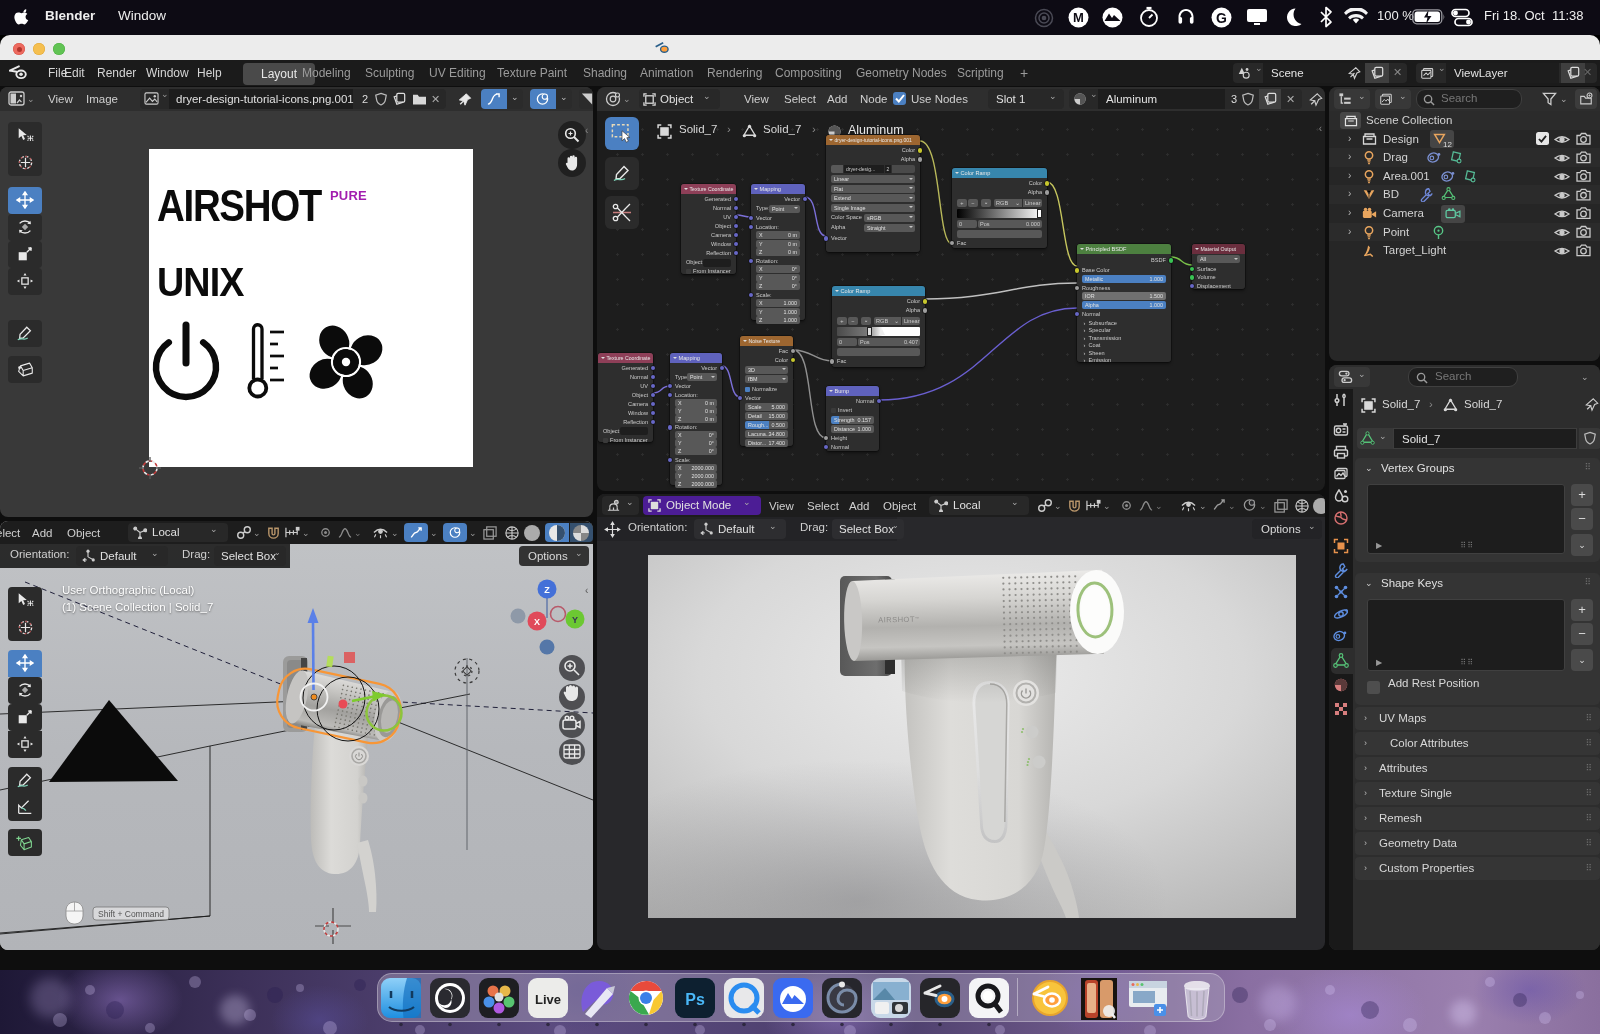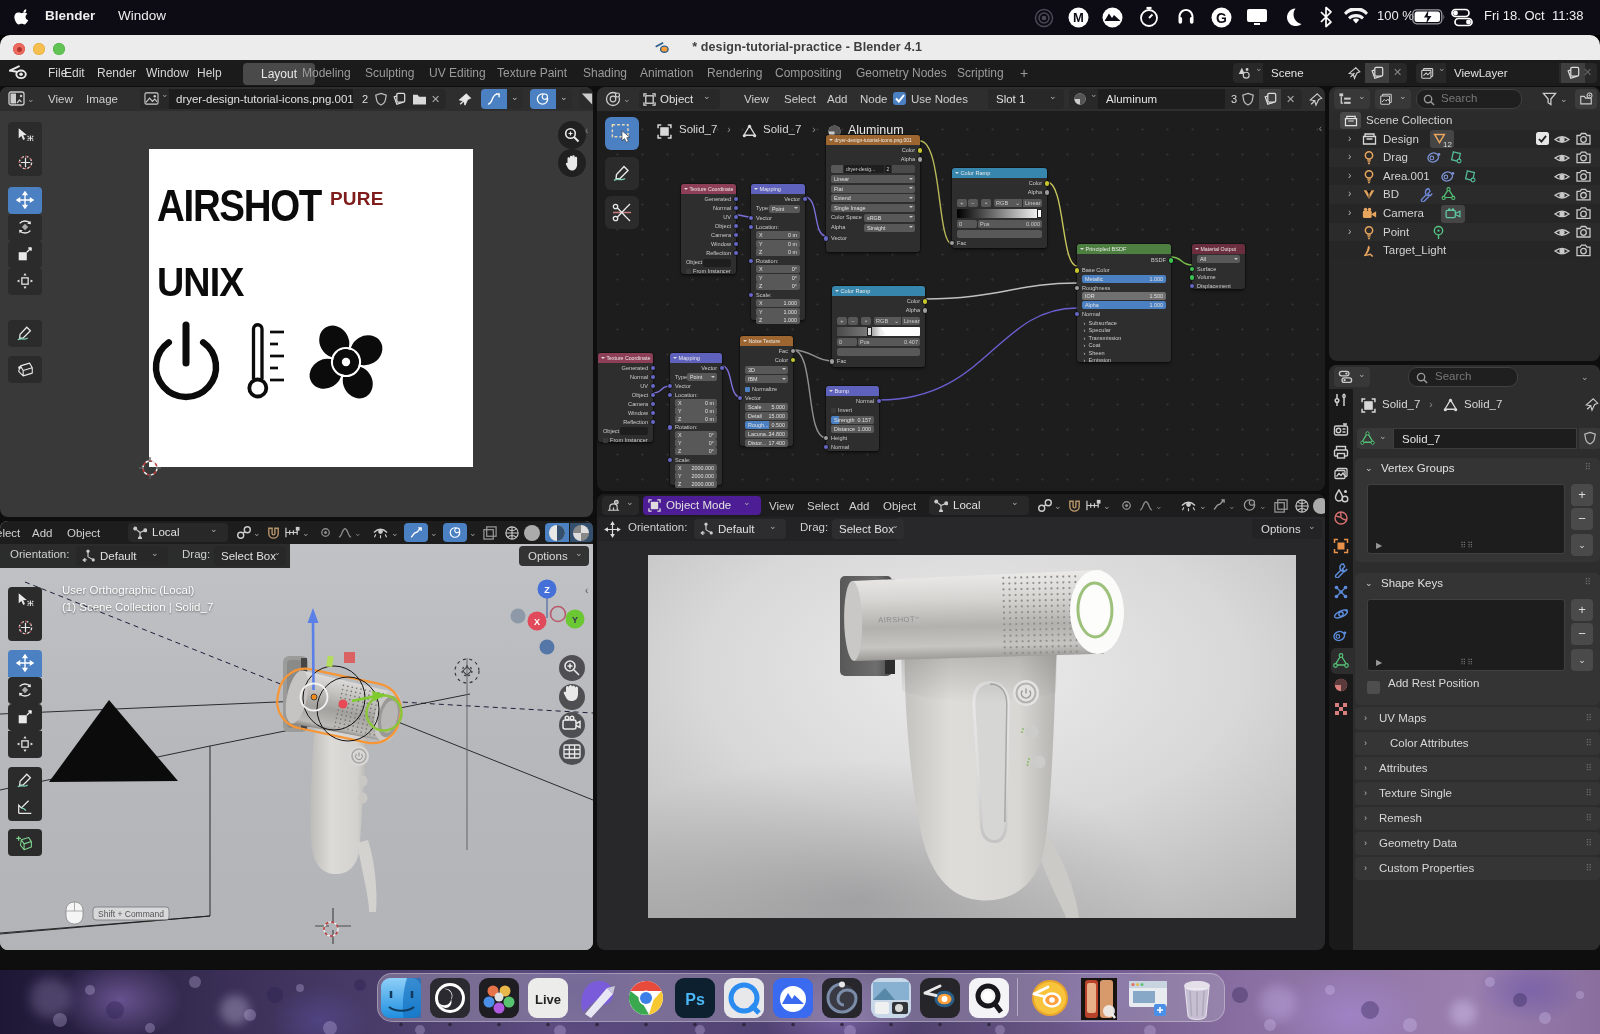--- a/index.html
+++ b/index.html
@@ -124,21 +124,20 @@
         </g>
       </svg>
     <span class="abs" style="left:1484px;top:8px;font-size:13px;white-space:nowrap;">Fri 18. Oct&nbsp; 11:38</span>
   </div>
   <div id="titlebar" class="abs">
     <div class="tl" style="left:13px;background:#ed6a5f;box-shadow:inset 0 0 0 0.5px #d55449;">
         <div style="position:absolute;left:3.5px;top:3.5px;width:5px;height:5px;border-radius:50%;background:#b1352c;"></div>
       </div>
     <div class="tl" style="left:33px;background:#f5bf4f;box-shadow:inset 0 0 0 0.5px #dfa636;"></div>
     <div class="tl" style="left:53px;background:#61c354;box-shadow:inset 0 0 0 0.5px #4caf3f;"></div>
-    <div class="abs" style="left:0;width:1600px;text-align:center;top:5px;font-size:12.5px;color:#3e3e3e;font-weight:bold;letter-spacing:0.1px;">&nbsp;&nbsp;&nbsp;&nbsp;* design-tutorial-practice - Blender 4.1</div>
     <svg class="abs" style="left:655px;top:6px" width="15" height="13" viewBox="0 0 22 18">
         <path d="M8.2 11.5 a5.5 4.5 0 1 0 11 0 a5.5 4.5 0 1 0 -11 0" fill="#ff9f3c" stroke="#2a5f8a" stroke-width="2"></path>
         <path d="M1 8 L12 2" stroke="#2a5f8a" stroke-width="2.5"></path>
       </svg>
   </div>
   <div id="bwin" class="abs">
     <div id="topbar" class="abs">
       <svg class="abs" style="left:9px;top:5px" width="19" height="15" viewBox="0 0 26 20">
           <path d="M10 12.5 a6.5 5.2 0 1 0 13 0 a6.5 5.2 0 1 0 -13 0" fill="none" stroke="#e8e8e8" stroke-width="2.6"></path>
           <circle cx="16.5" cy="12.5" r="2.4" fill="#e8e8e8"></circle>
@@ -314,21 +313,21 @@
         </div>
       <div class="tool" style="top:269px;">
           <svg class="abs" style="left:7px;top:4px" width="20" height="19" viewBox="0 0 22 20">
             <path d="M6 6 L16 3 L19 8 L9 11 Z M9 11 L19 8 L19 14 L9 17 Z M6 6 L9 11 L9 17 L4 12 Z" fill="none" stroke="#e8e8e8" stroke-width="1.2" stroke-linejoin="round"></path>
             <circle cx="5" cy="8" r="1.5" fill="#e8e8e8"></circle>
           </svg>
         </div>
 
       <div class="abs" style="left:149px;top:62px;width:324px;height:318px;background:#fff;">
         <div class="abs" style="left:8px;top:32px;font-weight:bold;font-size:44px;color:#0b0b0b;letter-spacing:-1.5px;transform:scaleX(0.875);transform-origin:left;">AIRSHOT</div>
-        <div class="abs" style="left:181px;top:39px;font-weight:bold;font-size:19px;color:#7f1d1d;letter-spacing:0.2px;">PURE</div>
+        <div class="abs" style="left:181px;top:39px;font-weight:bold;font-size:13px;color:#a21caf;letter-spacing:0.2px;">PURE</div>
         <div class="abs" style="left:8px;top:110px;font-weight:bold;font-size:41px;color:#0b0b0b;letter-spacing:-1px;transform:scaleX(0.92);transform-origin:left;">UNIX</div>
         <svg class="abs" style="left:0;top:160px" width="324" height="130" viewBox="0 0 324 130">
 
           <g stroke="#0b0b0b" fill="none" stroke-linecap="round">
             <path d="M 54.2 33.4 A 30 30 0 1 1 19.8 33.4" stroke-width="6.5"></path>
             <path d="M 37 16 V 54" stroke-width="7"></path>
           </g>
 
           <g stroke="#0b0b0b" fill="none">
             <path d="M 104.5 20 L 104.5 70 M 113 20 L 113 70" stroke-width="3.3"></path>

